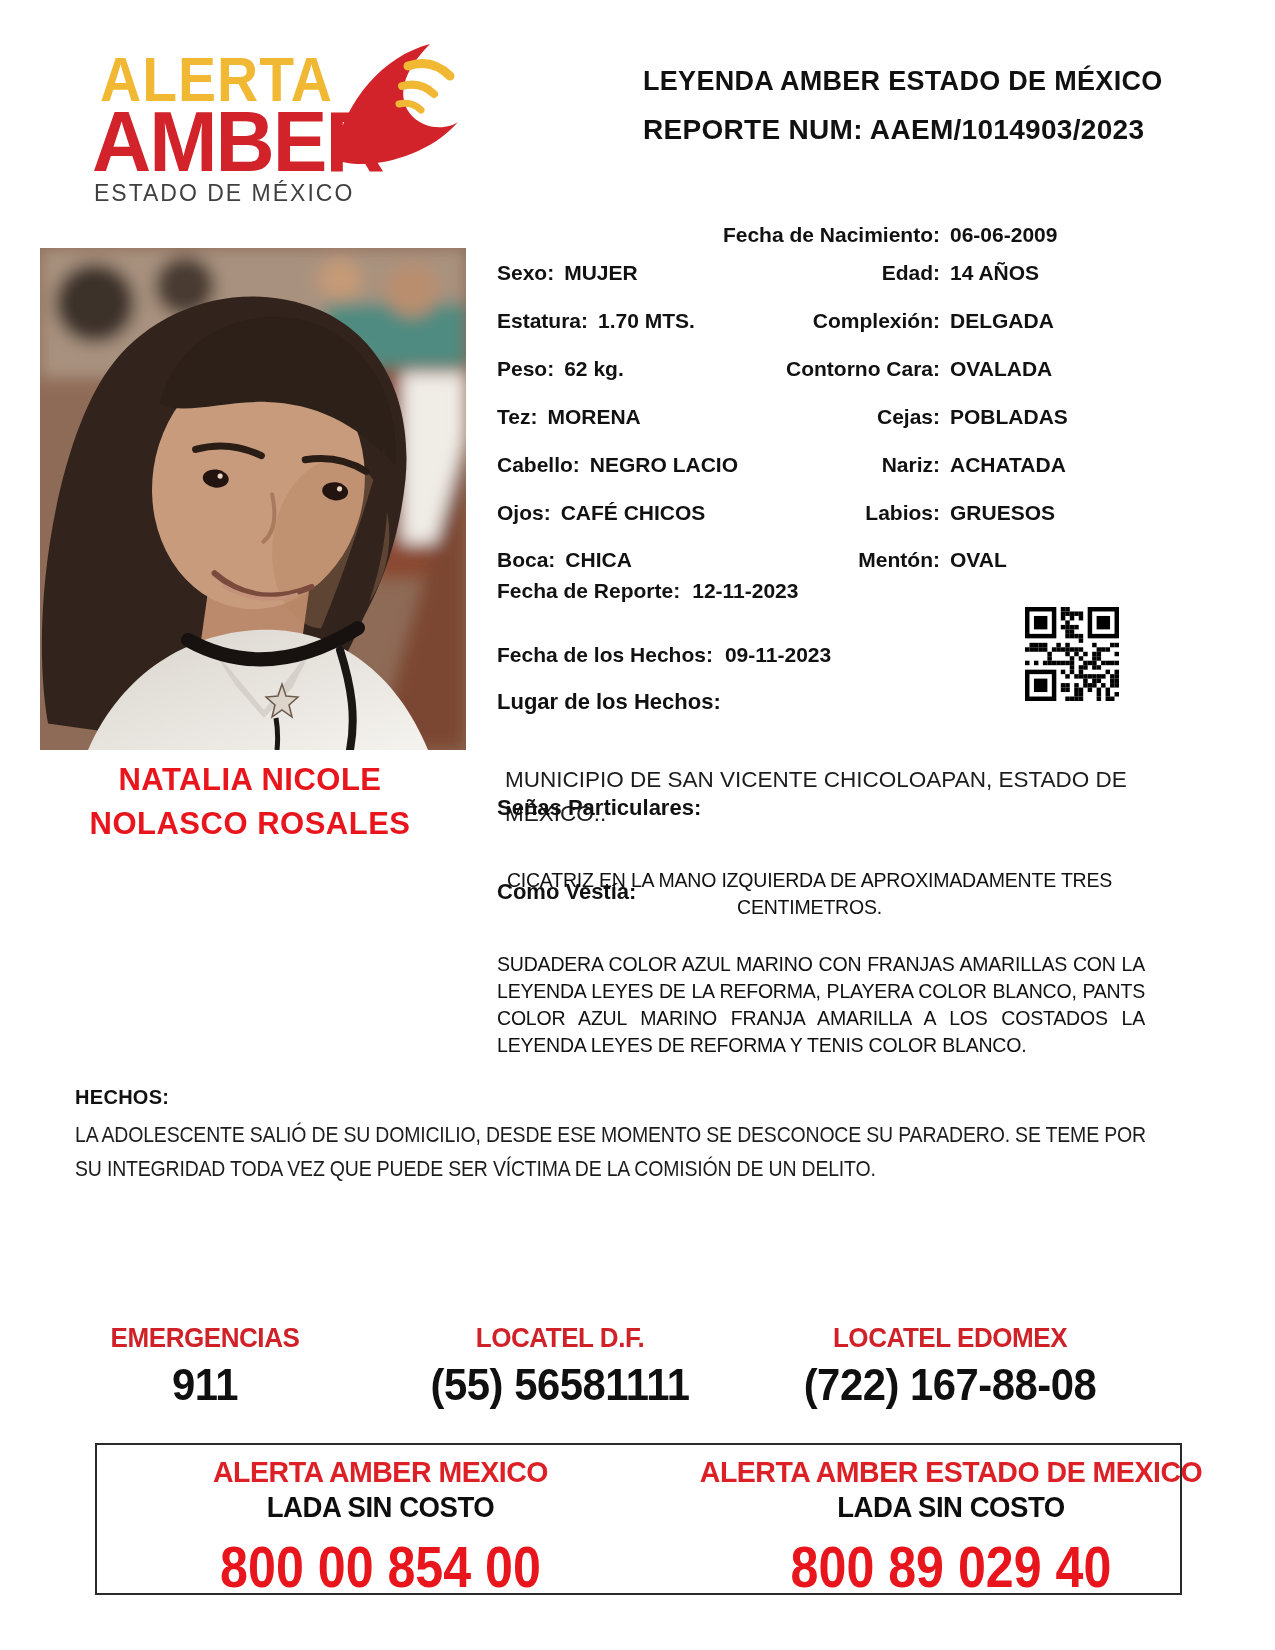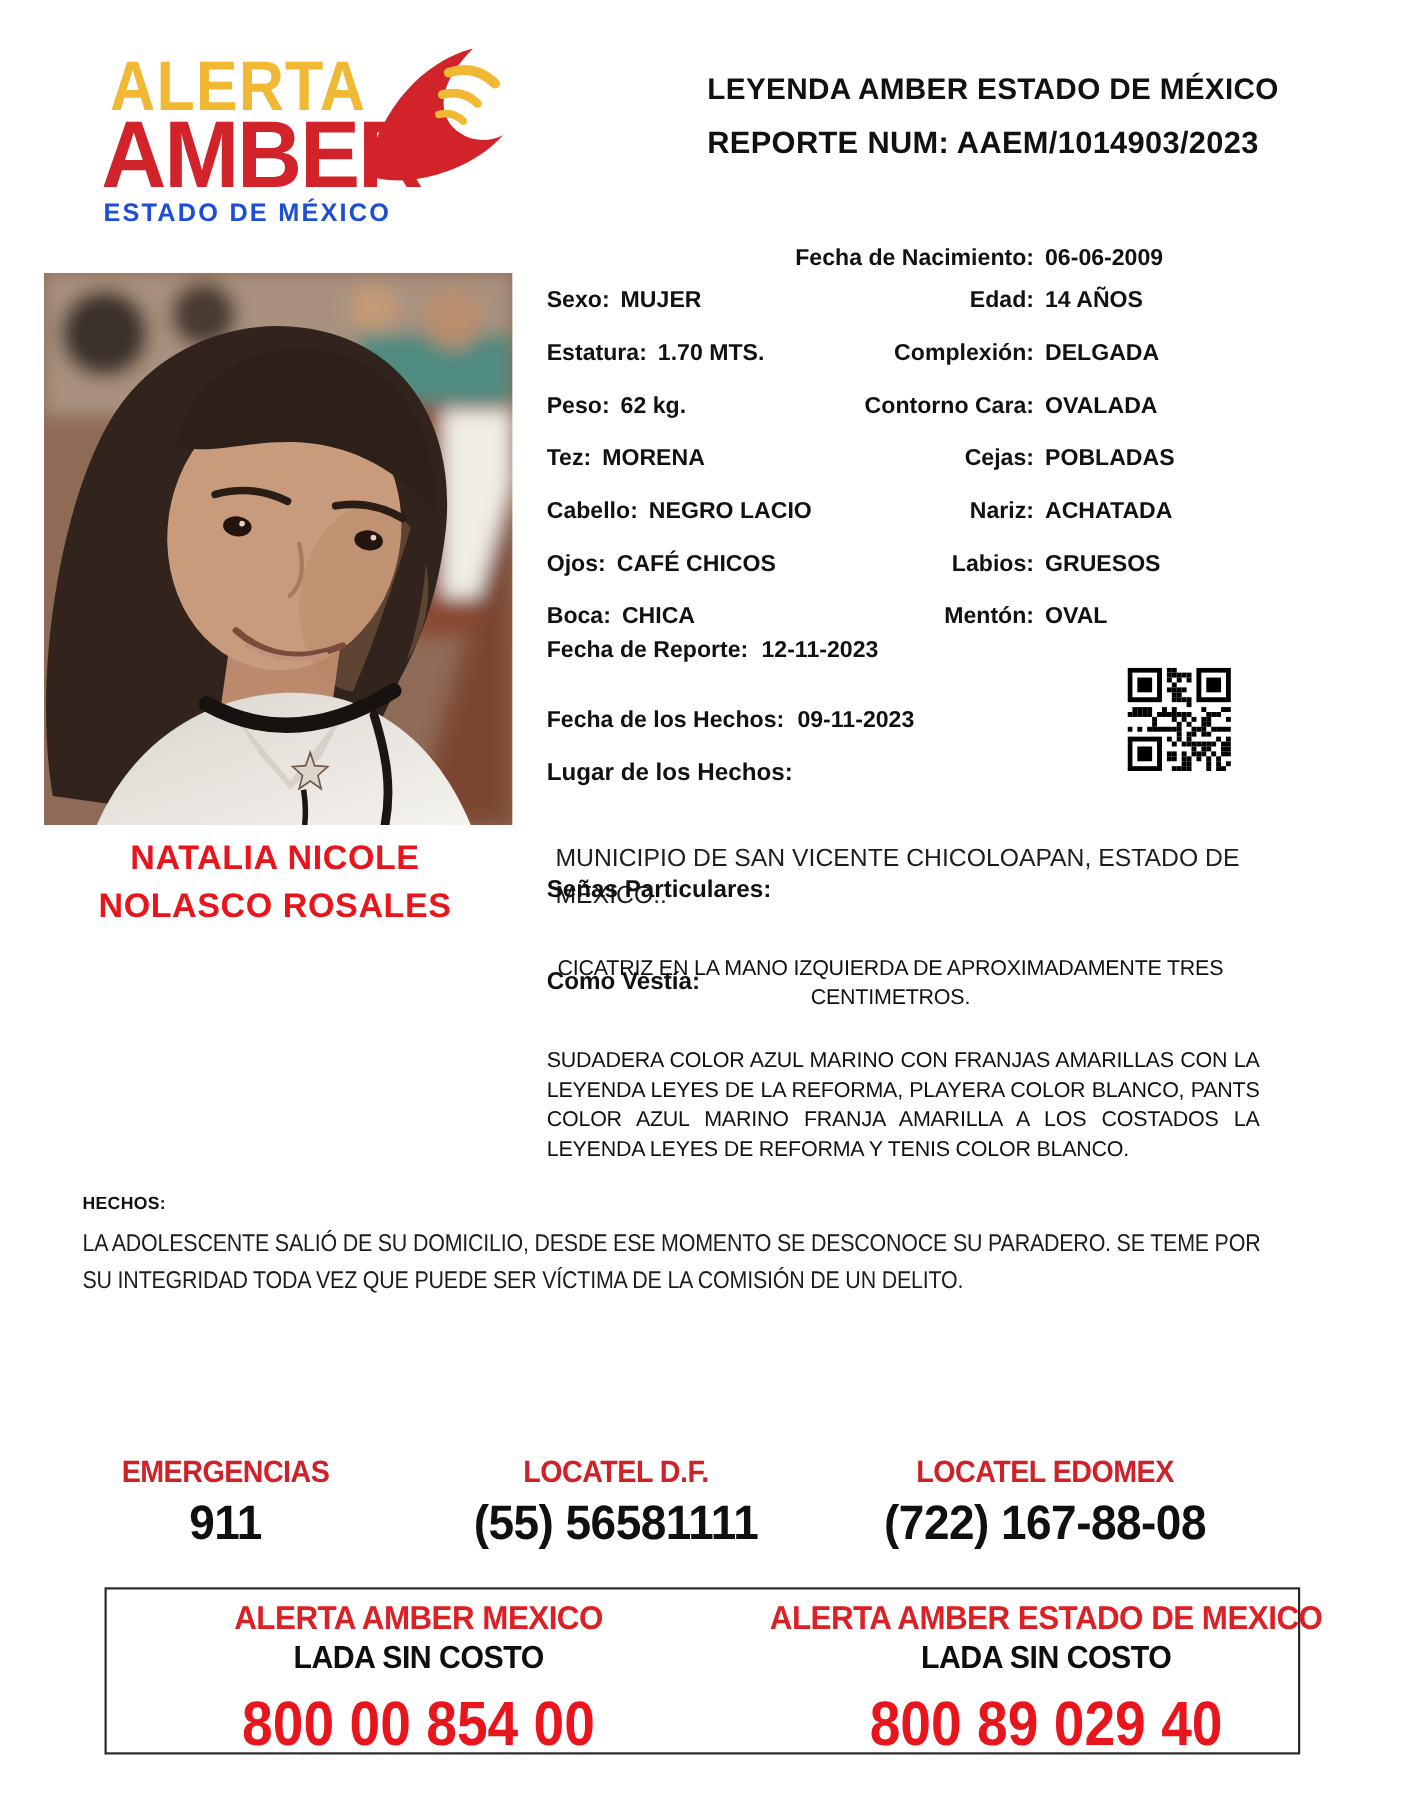--- a/index.html
+++ b/index.html
@@ -12,22 +12,22 @@
   .logo-alerta{
     position:absolute;left:8px;top:6px;font-size:57px;font-weight:bold;
     color:#F0B833;letter-spacing:1px;transform:scaleY(1.12);transform-origin:top left;white-space:nowrap;
   }
   .logo-amber{
     position:absolute;left:0px;top:56px;font-size:82px;font-weight:bold;
     color:#D2232A;letter-spacing:-2px;transform:scaleY(1.05);transform-origin:top left;white-space:nowrap;
   }
   .logo-swoosh{position:absolute;left:230px;top:0px;}
   .logo-edomex{
-    position:absolute;left:2px;top:144px;font-size:23px;font-weight:bold;
-    color:#1d4ed8;letter-spacing:2px;white-space:nowrap;
+    position:absolute;left:2px;top:144px;font-size:23px;font-weight:normal;
+    color:#404040;letter-spacing:2px;white-space:nowrap;
   }
   
   .title-block{position:absolute;left:643px;top:66px;width:540px;}
   .title-line1{font-size:27px;font-weight:bold;letter-spacing:.3px;white-space:nowrap;}
   .title-line2{font-size:28px;font-weight:bold;letter-spacing:.3px;margin-top:17px;white-space:nowrap;}
   
   .photo{position:absolute;left:40px;top:248px;width:426px;height:502px;overflow:hidden;}
   
   .subject-name{
     position:absolute;left:30px;top:758px;width:440px;text-align:center;
@@ -42,21 +42,21 @@
   .pr .pvalue{margin-left:10px;}
   .inline-label{margin-right:12px;}
   .sec-h{position:absolute;left:0;font-size:22px;font-weight:bold;white-space:nowrap;}
   .sec-b{position:absolute;left:0;font-weight:normal;margin-top:44px;}
   .loc-body{top:504px;left:8px;width:650px;font-size:22.5px;line-height:1.5;color:#1c1c1c;}
   .marks-body{top:608px;width:625px;font-size:19.5px;line-height:1.4;letter-spacing:-0.2px;text-align:center;}
   .cloth-body{top:692px;width:648px;font-size:19.5px;line-height:1.38;text-align:justify;letter-spacing:-0.2px;}
   .qr{position:absolute;left:528px;top:392px;width:94px;height:94px;}
   
   .hechos{position:absolute;left:75px;top:1086px;width:1140px;}
-  .hechos-label{font-size:16px;font-weight:bold;letter-spacing:.3px;}
+  .hechos-label{font-size:20px;font-weight:bold;letter-spacing:.3px;}
   .hechos-body{
     margin-top:9px;width:1215px;font-size:22px;line-height:1.55;
     transform:scaleX(0.885);transform-origin:top left;letter-spacing:-0.2px;color:#1c1c1c;
   }
   
   .contacts{position:absolute;left:0;top:1322px;width:1275px;height:110px;}
   .contact{position:absolute;text-align:center;}
   .contact .c-label{
     color:#CF2127;font-weight:bold;font-size:28px;letter-spacing:-0.5px;
     transform:scaleX(0.93);transform-origin:top center;white-space:nowrap;

